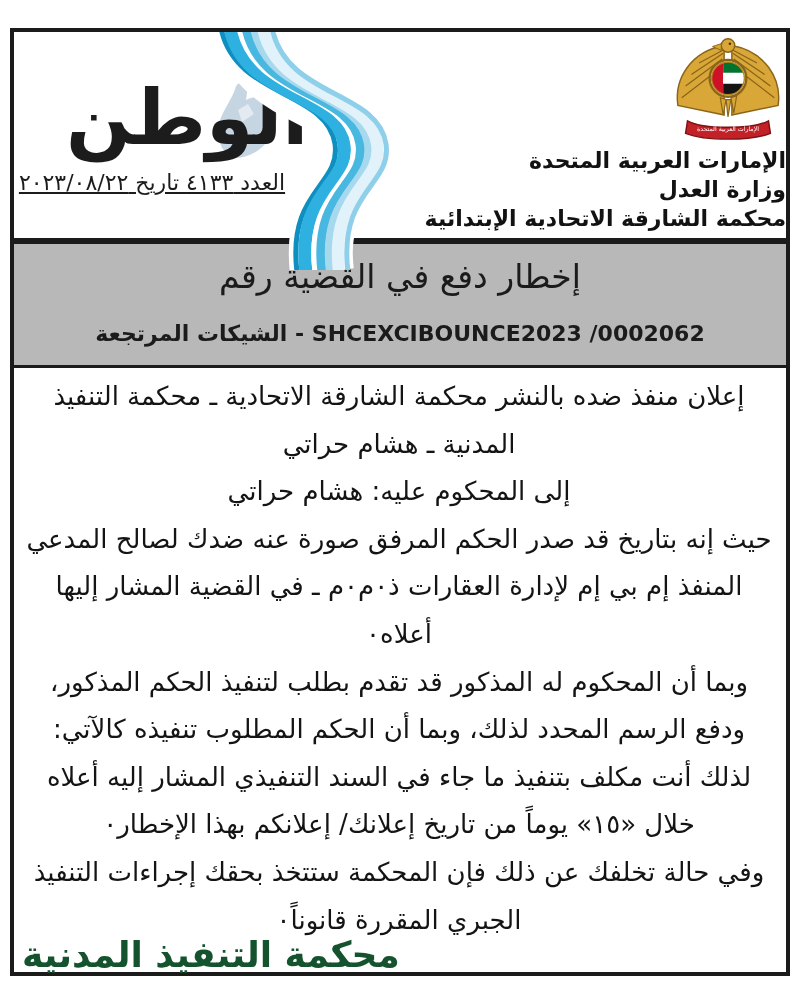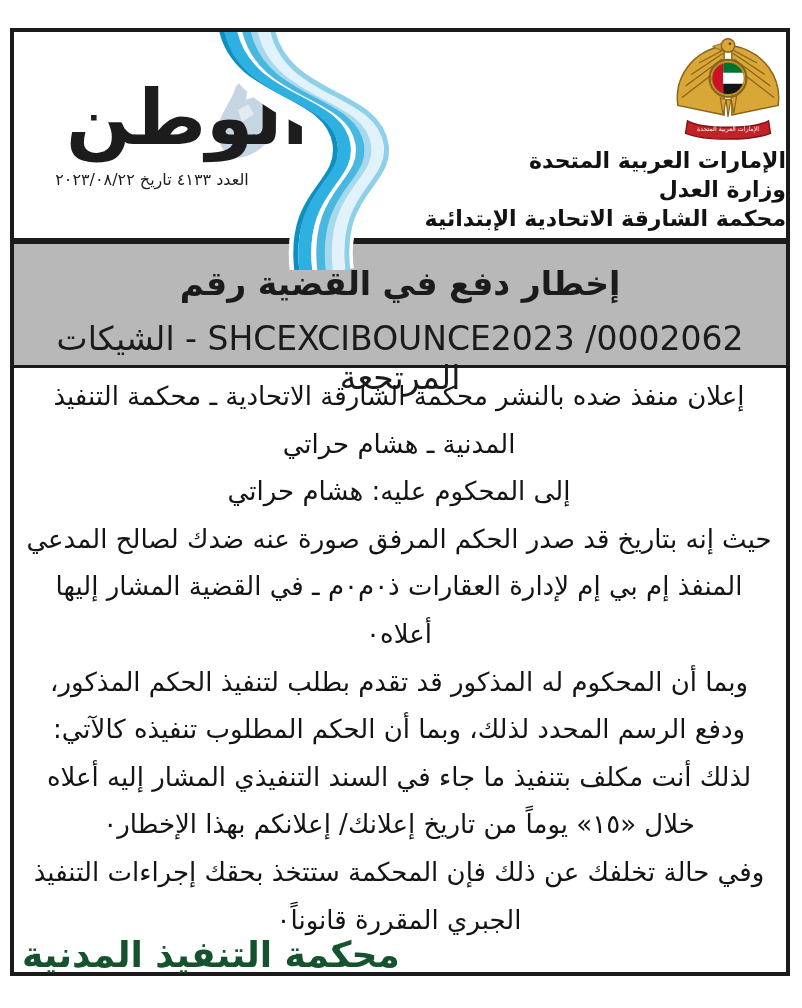--- a/index.html
+++ b/index.html
@@ -14,36 +14,36 @@
   }
   
   .masthead { position:absolute; left:0; top:0; right:0; height:206px; }
   .map-shape { position:absolute; left:186px; top:38px; z-index:1; }
   .logo-text {
     position:absolute; left:52px; top:48px; z-index:2;
     font-size:76px; font-weight:900; color:#1c1c1c; direction:rtl; line-height:1;
   }
   .issue-line {
     position:absolute; left:4px; top:138px; width:268px; z-index:2;
-    font-size:16px; direction:rtl; text-align:center; color:#1c1c1c;
+    font-size:22px; direction:rtl; text-align:center; color:#1c1c1c;text-decoration:underline;
   }
   .swoosh { position:absolute; left:196px; top:0; z-index:3; pointer-events:none; }
   .authority {
     position:absolute; left:392px; right:0; top:0; direction:rtl;
   }
   .authority .emblem { margin-top:2px; }
   .authority p { font-size:22px; line-height:29px; font-weight:bold; color:#121212; }
   
   .band {
     position:absolute; left:0; right:0; top:206px; height:130px;
     background:#b8b8b8; border-top:6px solid #1b1b1b; border-bottom:3px solid #1b1b1b;
     text-align:center; direction:rtl; color:#1b1b1b;
   }
-  .band-title { margin-top:20px; font-size:33px; font-weight:700; }
-  .band-case  { margin-top:16px; font-size:33px; font-weight:400; }
+  .band-title { margin-top:13px; font-size:33px; font-weight:400; }
+  .band-case  { margin-top:25px; font-size:22px; font-weight:700; }
   
   .body-text {
     position:absolute; left:8px; right:10px; top:341px;
     direction:rtl; text-align:center; font-size:26px; line-height:47.6px; color:#141414;
   }
   .signature {
     position:absolute; left:8px; bottom:-4px; z-index:4;
     direction:rtl; font-size:36px; font-weight:900; color:#14532d; line-height:1.2;
   }
 </style>

